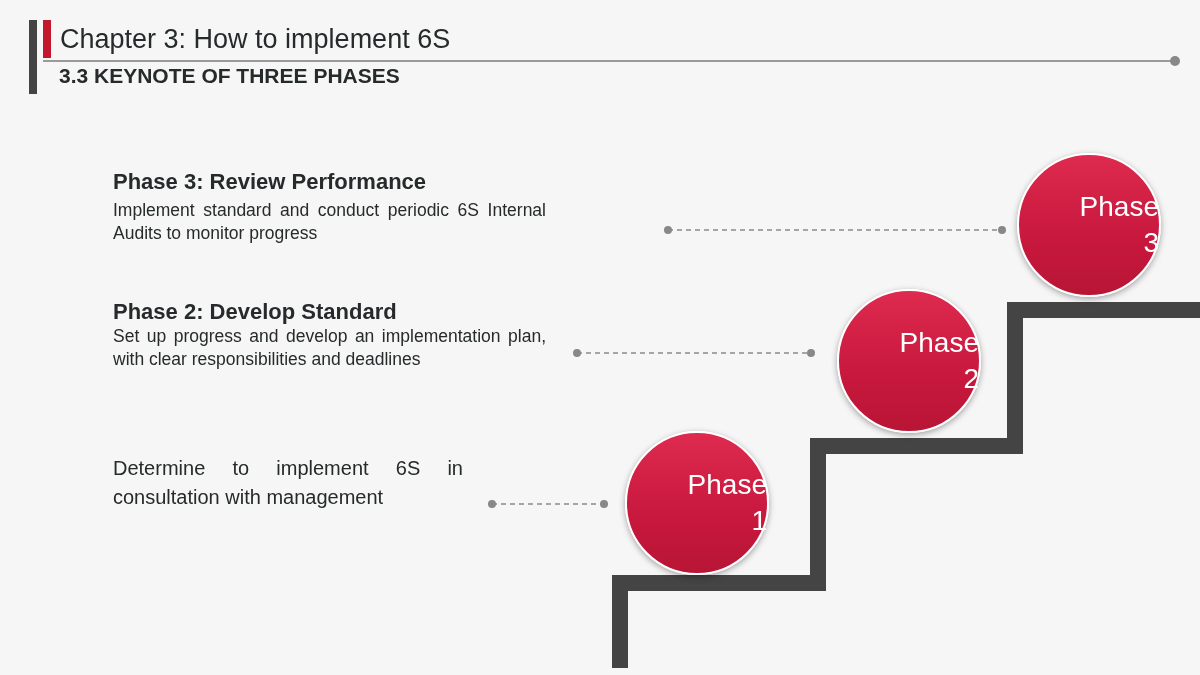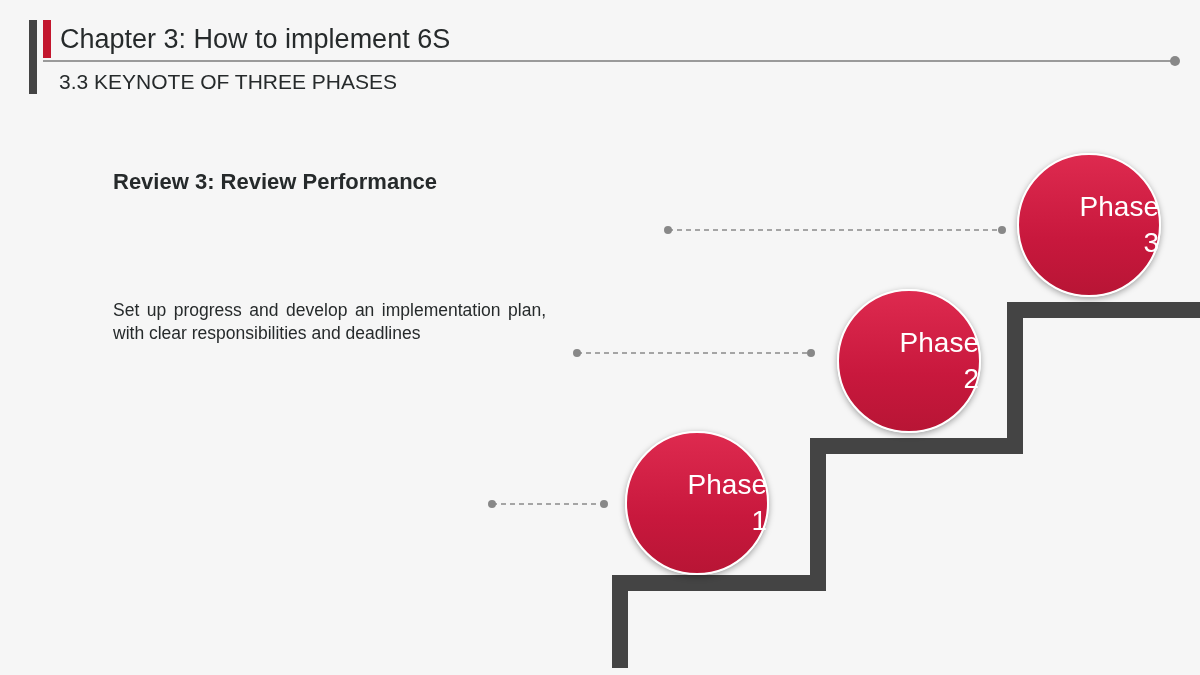--- a/index.html
+++ b/index.html
@@ -3,21 +3,21 @@
 <meta charset="utf-8">
 <style>
   * { margin:0; padding:0; box-sizing:border-box; }
   html, body { width:1200px; height:675px; background:#f6f6f6; overflow:hidden; }
   body { position:relative; font-family:"Liberation Sans", sans-serif; color:#262a2b; }
   .bar-dark { position:absolute; left:29px; top:20px; width:8px; height:74px; background:#444444; }
   .bar-red { position:absolute; left:43px; top:20px; width:8px; height:38px; background:#c3172e; }
   .title { position:absolute; left:60px; top:24px; font-size:27px; color:#262a2b; white-space:nowrap;text-align:right; }
   .rule { position:absolute; left:43px; top:60px; width:1132px; height:2px; background:#9a9a9a; }
   .rule-dot { position:absolute; left:1170px; top:56px; width:10px; height:10px; border-radius:50%; background:#888888; }
-  .subtitle { position:absolute; left:59px; top:70px; font-size:21px; color:#262a2b; white-space:nowrap; }
+  .subtitle { position:absolute; left:59px; top:64px; font-size:21px; color:#262a2b; white-space:nowrap;font-weight:bold; }
 
   .phase-text { position:absolute; left:113px; width:433px; }
   .phase-heading { font-weight:bold; font-size:22px; color:#262a2b; white-space:nowrap; }
   .phase-heading .sub { font-size:20px; }
   .phase-desc { font-size:17.5px; line-height:23px; text-align:justify; text-align-last:left; color:#262a2b; }
   #pt3 { top:169px; }
   #pt3 .phase-desc { margin-top:4px; }
   #pt2 { top:299px; }
   #pt1 { top:449px; width:350px; }
   #pt1 .phase-desc { font-size:20px; line-height:29px; margin-top:5px; }
@@ -56,28 +56,31 @@
     <circle cx="811" cy="353" r="4" fill="#888888"></circle>
   </g>
   <g>
     <line x1="492" y1="504" x2="604" y2="504" stroke="#8a8a8a" stroke-width="1.5" stroke-dasharray="5,4"></line>
     <circle cx="492" cy="504" r="4" fill="#888888"></circle>
     <circle cx="604" cy="504" r="4" fill="#888888"></circle>
   </g>
 </svg>
 
 <div class="phase-text" id="pt3">
-  <div class="phase-heading"><span>Review 3: </span><span>Review Performance</span></div>
+  <div class="phase-heading"><span>Phase 3: </span><span>Review Performance</span></div>
+  <div class="phase-desc">Implement standard and conduct periodic 6S Internal Audits to monitor progress</div>
 </div>
 
 <div class="phase-text" id="pt2">
+  <div class="phase-heading"><span>Phase 2: </span><span>Develop Standard</span></div>
   <div class="phase-desc">Set up progress and develop an implementation plan, with clear responsibilities and deadlines</div>
 </div>
 
 <div class="phase-text" id="pt1">
+  <div class="phase-desc">Determine to implement 6S in consultation with management</div>
 </div>
 
 <div class="circle" id="c1">
   <span>Phase</span>
   <span>1</span>
 </div>
 <div class="circle" id="c2">
   <span>Phase</span>
   <span>2</span>
 </div>

